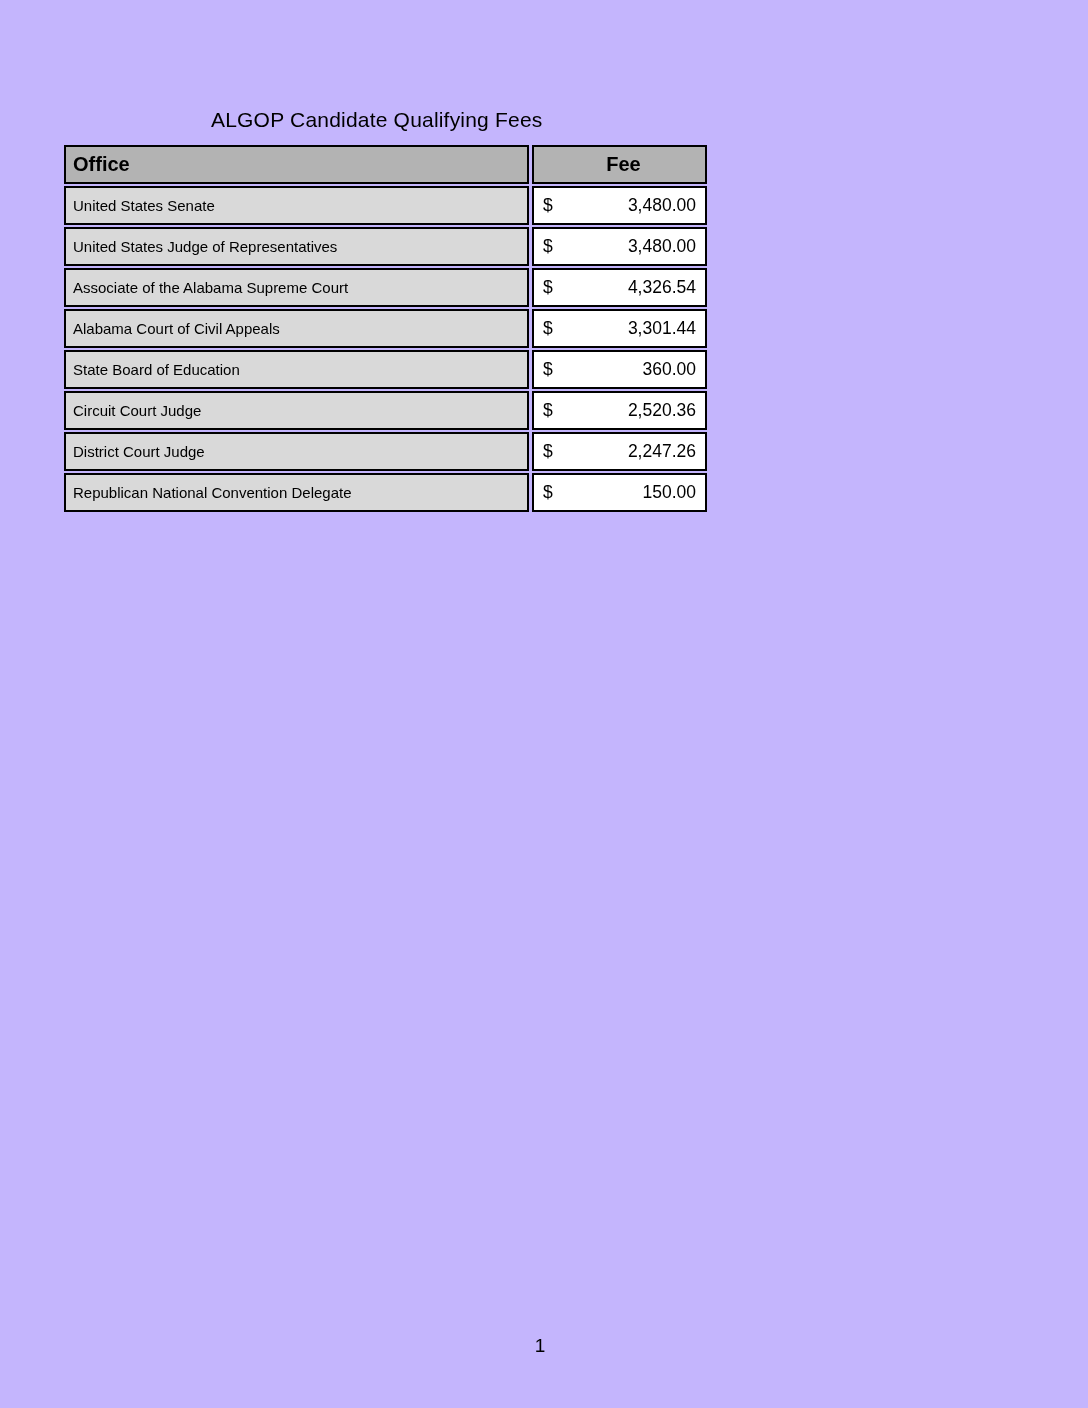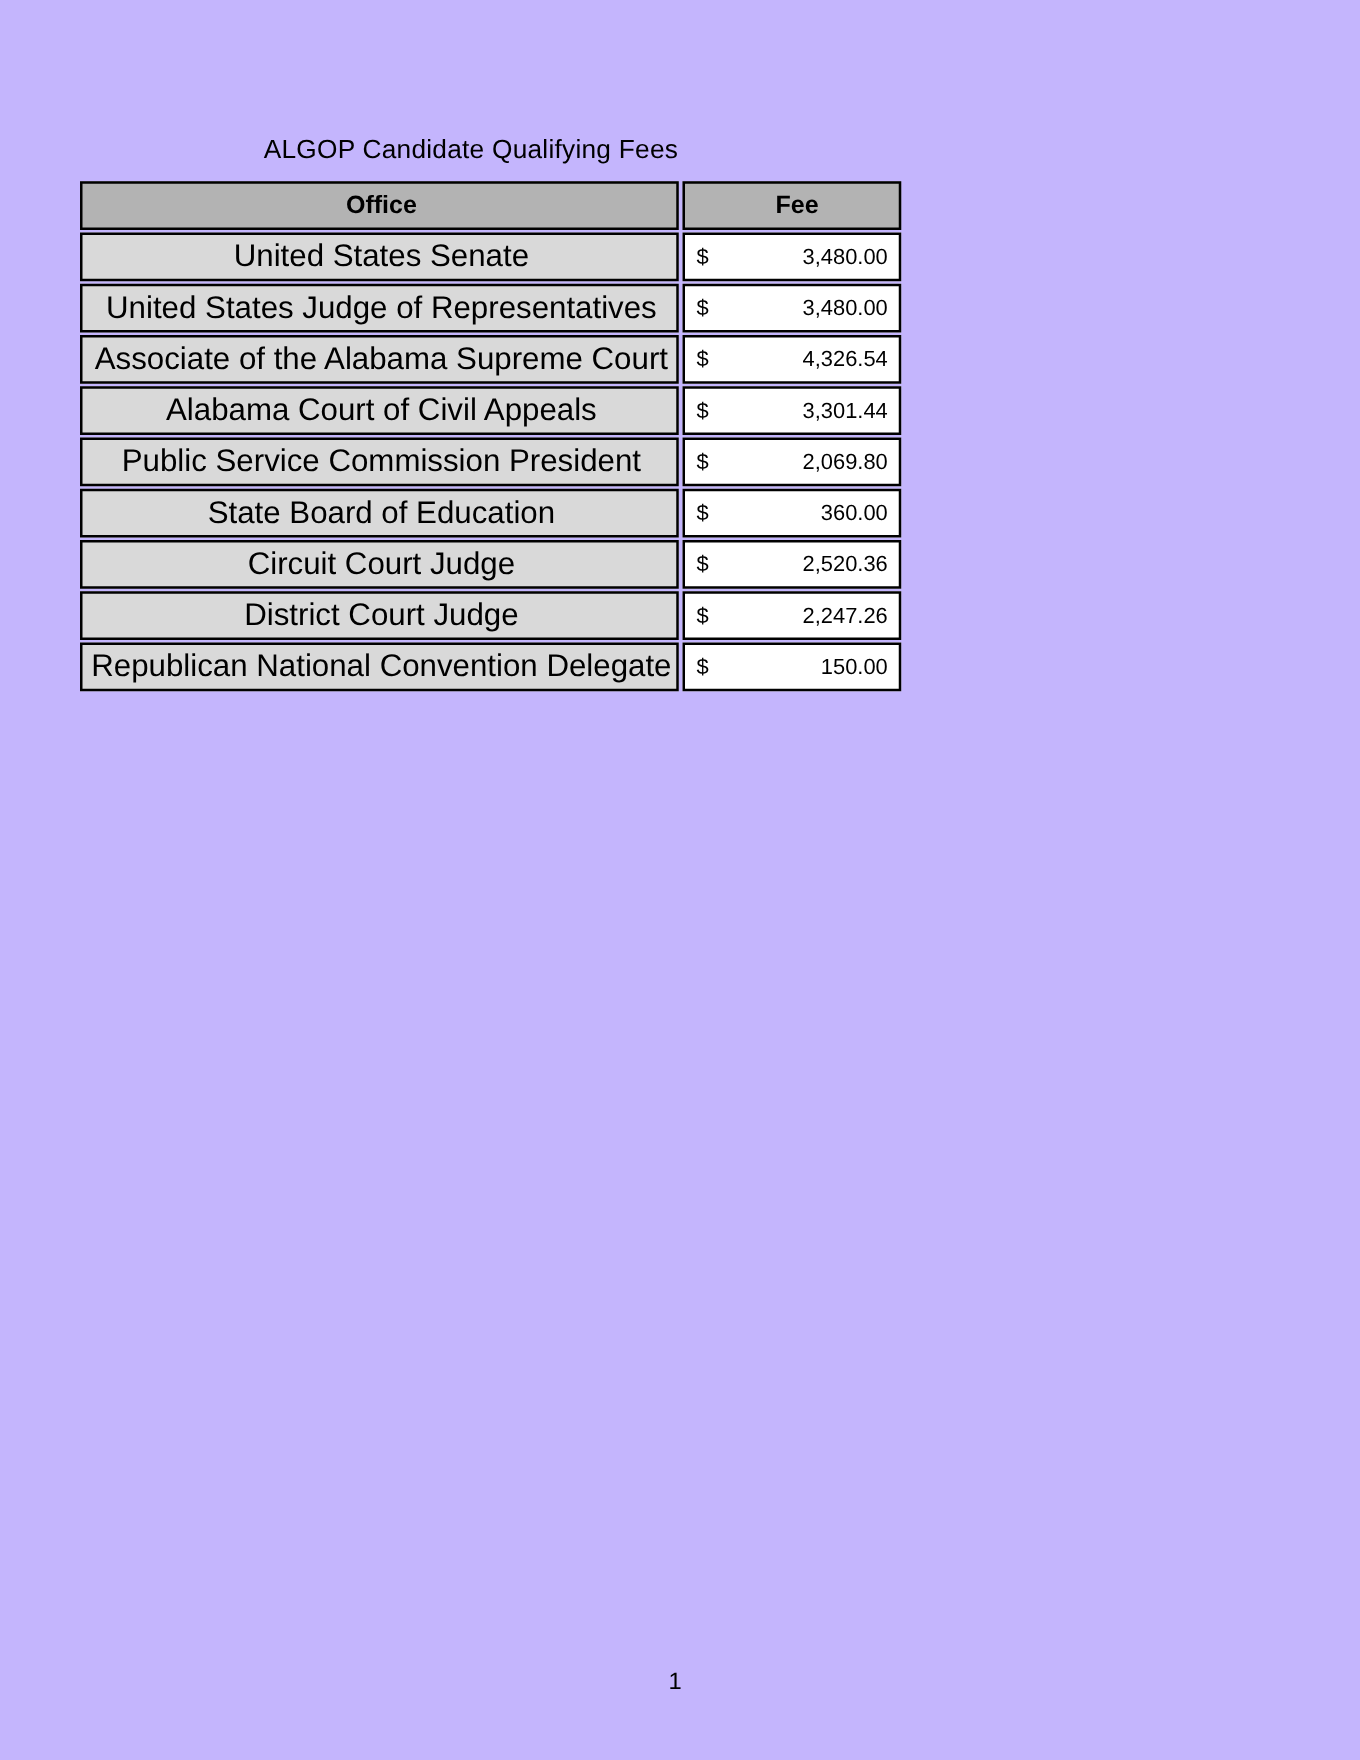--- a/index.html
+++ b/index.html
@@ -37,36 +37,36 @@
   }
   table.fees td, table.fees th {
     border: 2px solid var(--border, #000000);
     height: 35px;
     vertical-align: middle;
     overflow: hidden;
     white-space: nowrap;
   }
   th.office-h, td.office {
     width: 450px;
-    text-align: center;
+    text-align: left;
     padding-left: 7px;
     padding-right: 4px;
   }
   th.fee-h, td.fee {
     width: 163px;
   }
   table.fees th {
     background: var(--header-bg, #b3b3b3);
     font-size: 20px;
     font-weight: 700;
   }
   th.fee-h { text-align: center; padding-left: 8px; }
   td.office {
     background: var(--office-bg, #d9d9d9);
-    font-size: 25px;
+    font-size: 15px;
   }
   td.fee {
     background: var(--fee-bg, #ffffff);
     font-size: 17.5px;
   }
   .fee-wrap {
     display: flex;
     justify-content: space-between;
     align-items: center;
     padding: 0 9px 0 9px;
@@ -125,29 +125,20 @@
       <tr>
         <td class="office">Alabama Court of Civil Appeals</td>
         <td class="fee">
           <div class="fee-wrap">
             <span>$</span>
             <span>3,301.44</span>
           </div>
         </td>
       </tr>
       <tr>
-        <td class="office">Public Service Commission President</td>
-        <td class="fee">
-          <div class="fee-wrap">
-            <span>$</span>
-            <span>2,069.80</span>
-          </div>
-        </td>
-      </tr>
-      <tr>
         <td class="office">State Board of Education</td>
         <td class="fee">
           <div class="fee-wrap">
             <span>$</span>
             <span>360.00</span>
           </div>
         </td>
       </tr>
       <tr>
         <td class="office">Circuit Court Judge</td>

